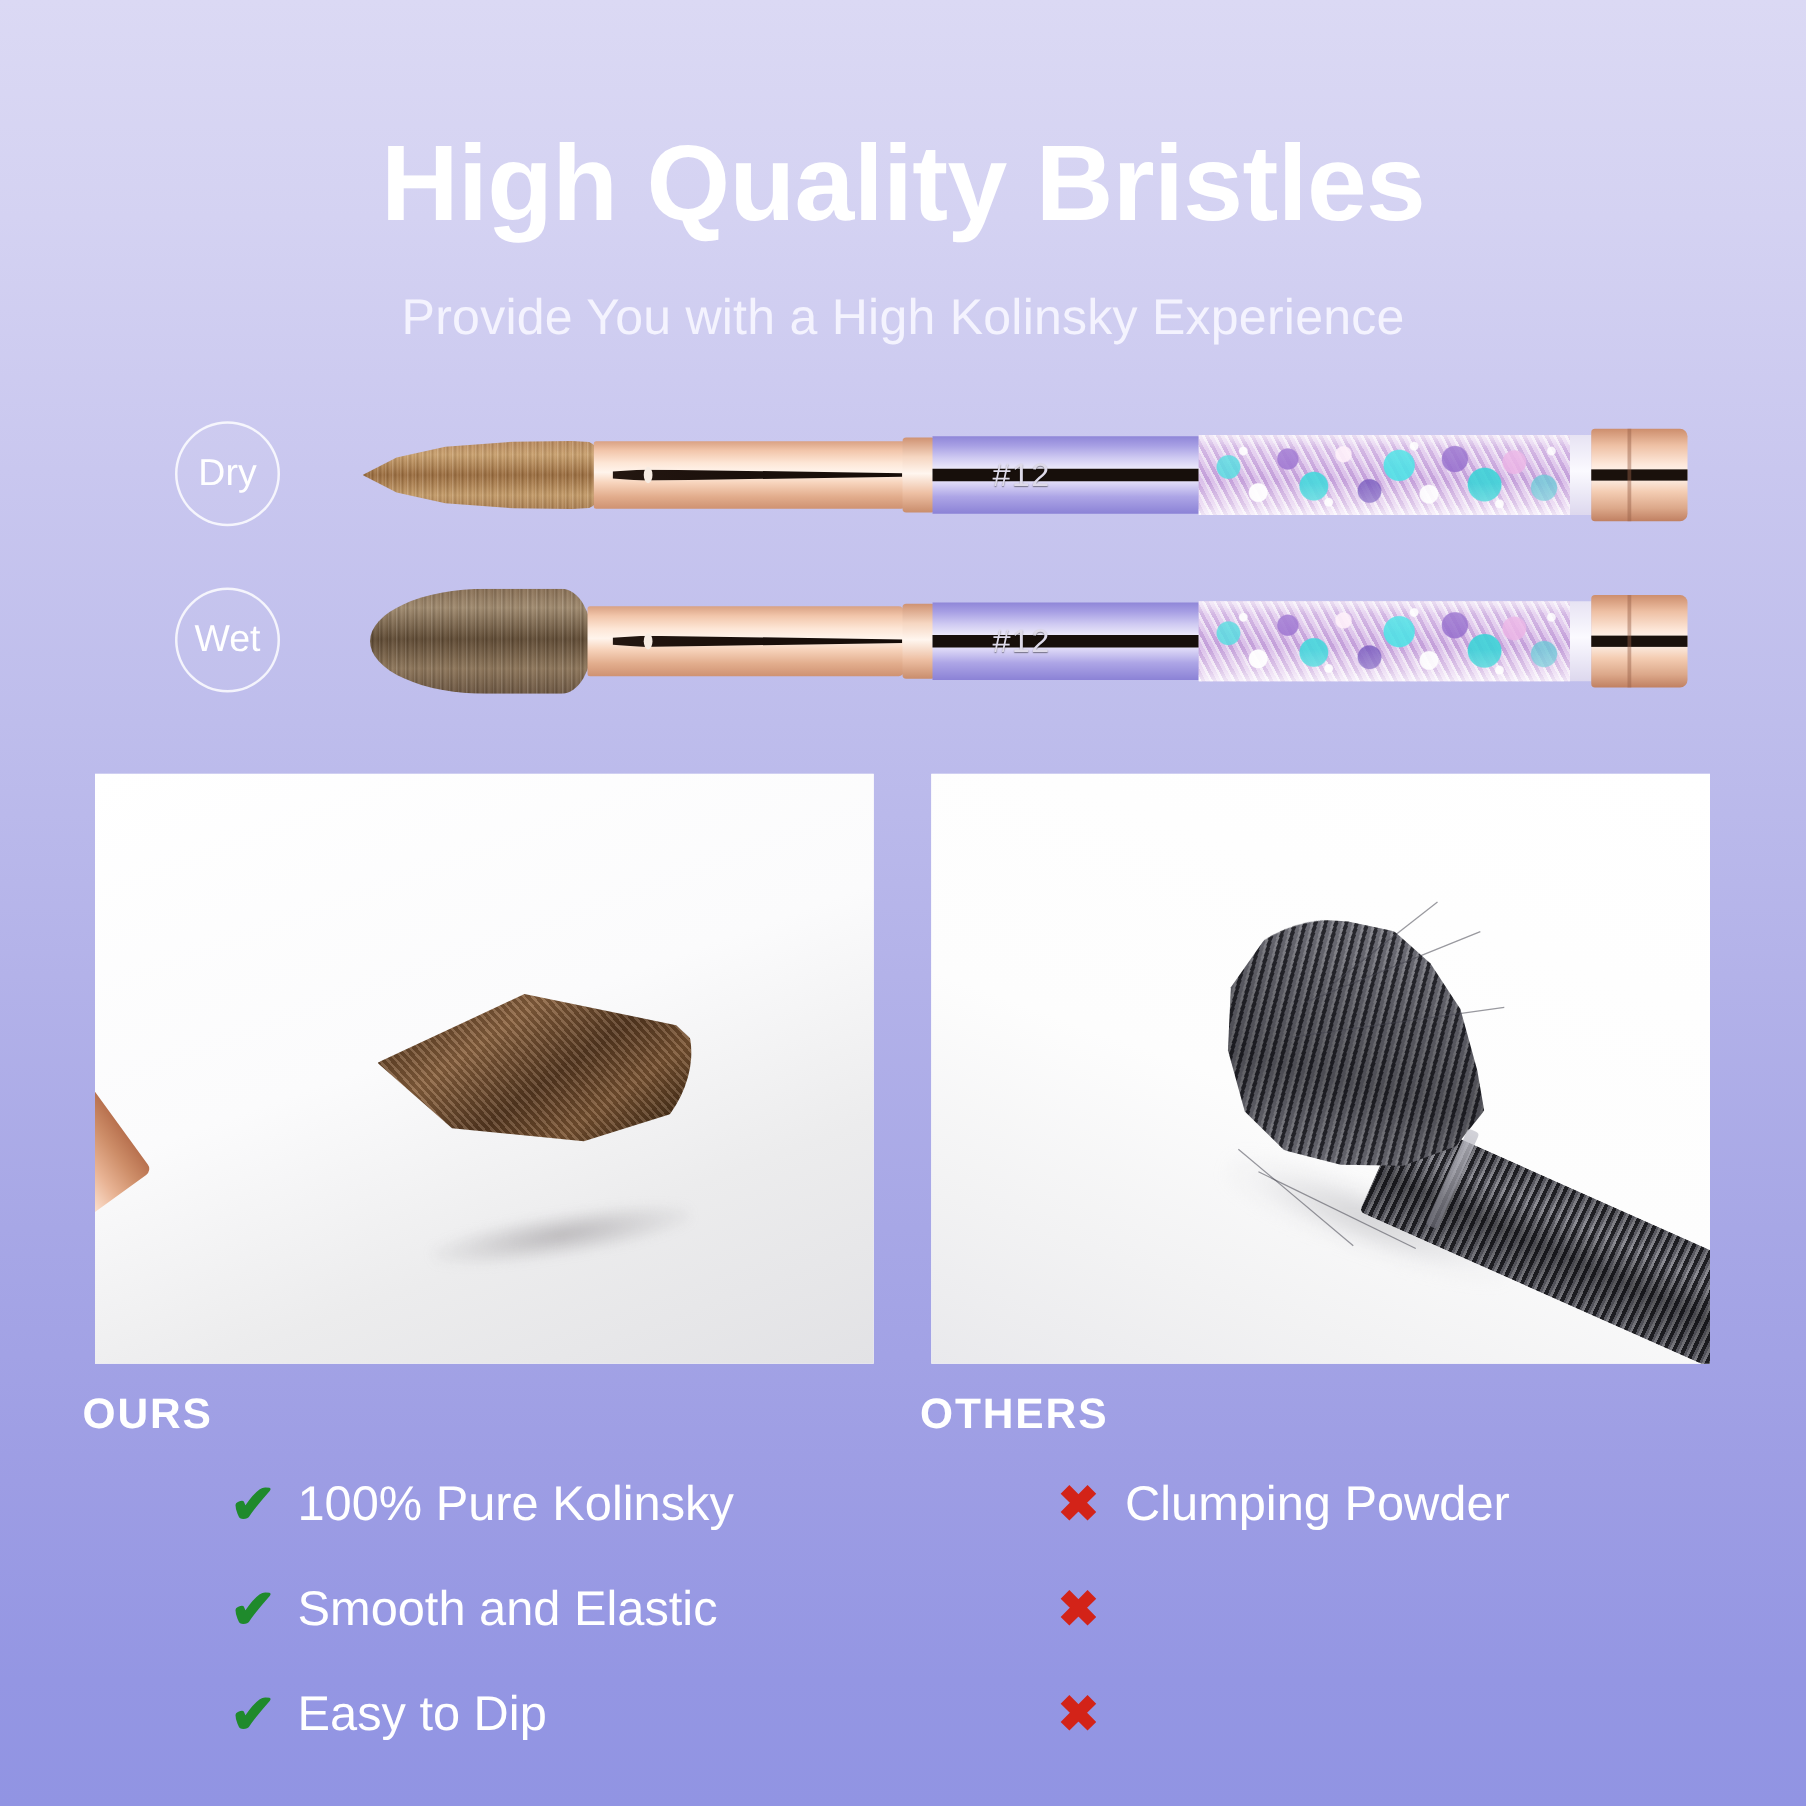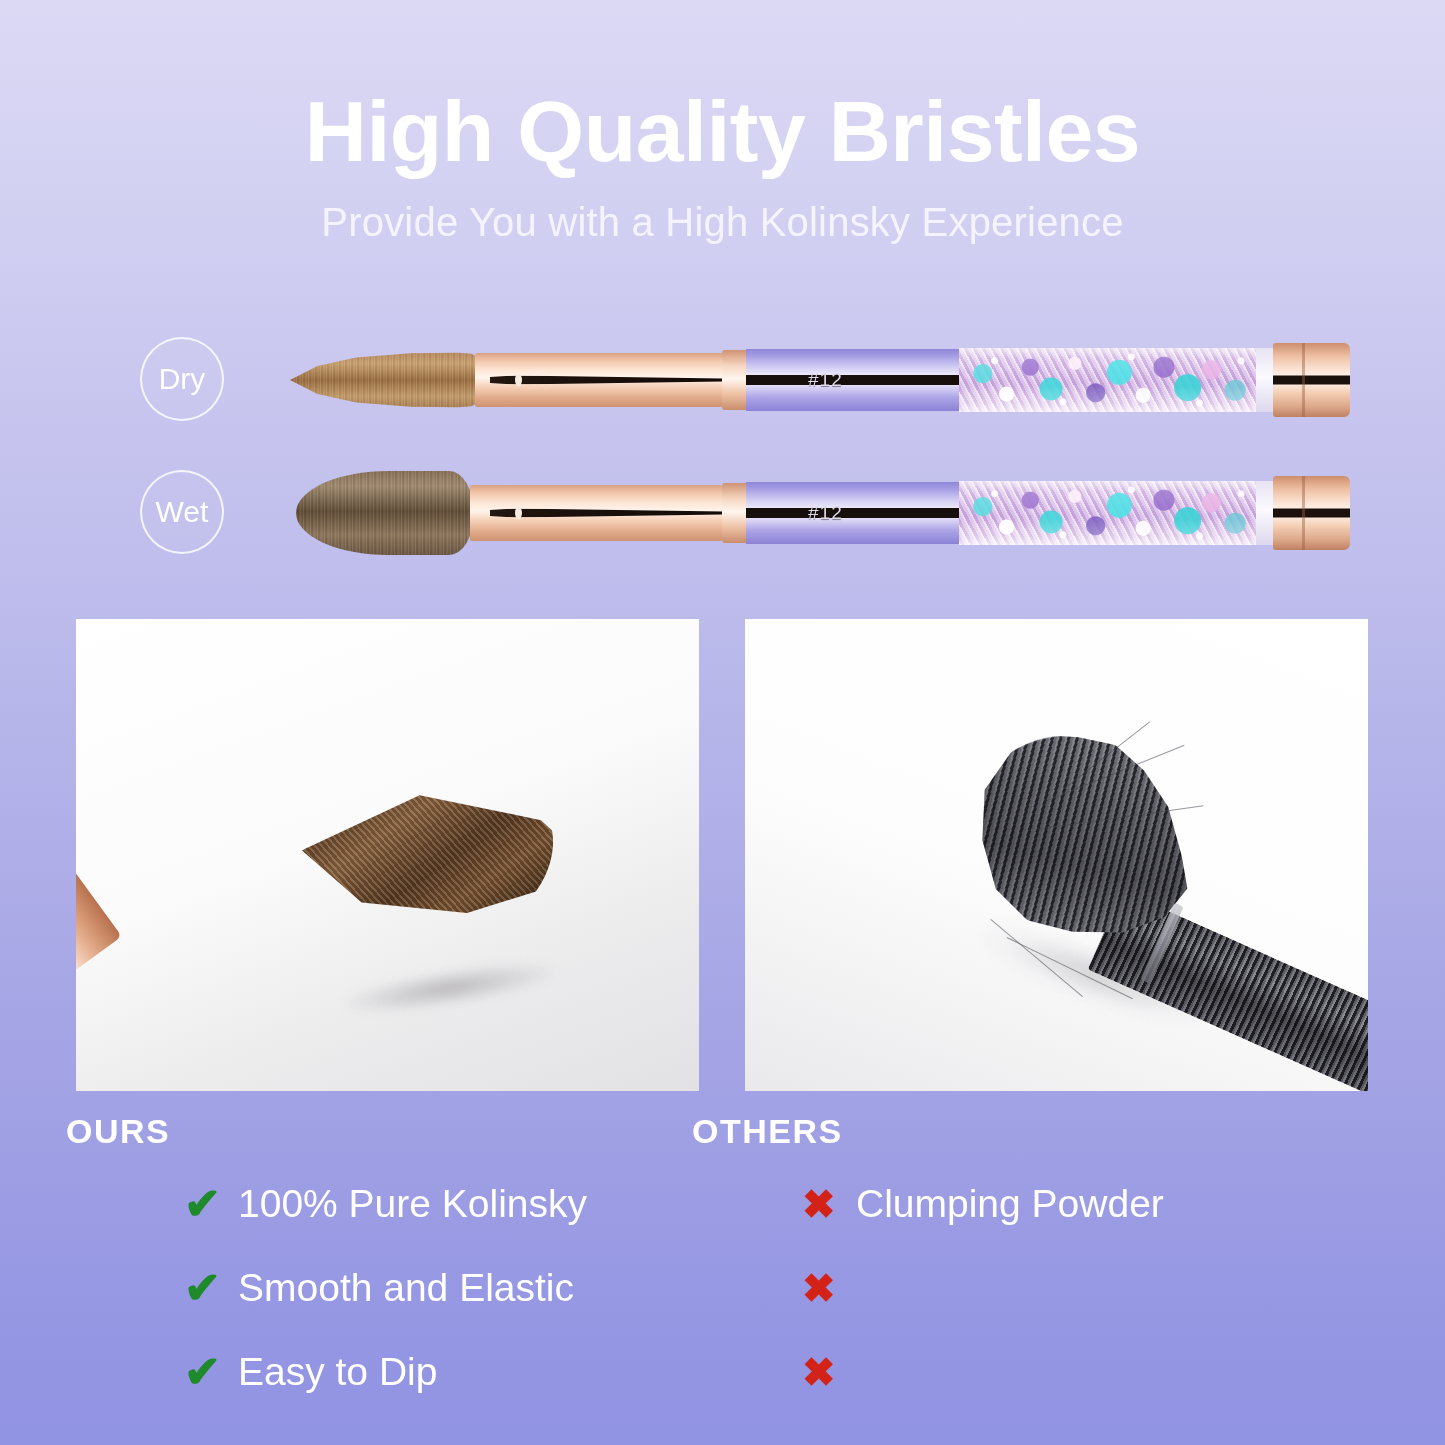--- a/index.html
+++ b/index.html
@@ -32,21 +32,21 @@
 
   
   .header {
     position: absolute;
     top: 0;
     left: 0;
     width: 1445px;
     text-align: center;
   }
   .title {
-    margin: 0;
+    margin: 16px;
     padding-top: 88px;
     font-size: 86px;
     line-height: 1.02;
     font-weight: 700;
     letter-spacing: -0.5px;
     color: #ffffff;
     font-family: "Liberation Sans", sans-serif;
   }
   .subtitle {
     margin: 0;
@@ -211,23 +211,23 @@
     transform: translateY(-50%);
     left: 456px;
     width: 213px;
     height: 10px;
     background: #170f0b;
   }
   .band-number {
     position: absolute;
     top: 50%;
     transform: translateY(-50%);
-    left: 518px;
+    left: 504px;
     color: #dedae9;
-    font-size: 19px;
+    font-size: 26px;
     letter-spacing: 1px;
     z-index: 4;
     text-shadow: 0 1px 1px rgba(0,0,0,0.45);
   }
 
   
   .glitter {
     position: absolute;
     top: 50%;
     transform: translateY(-50%);
@@ -460,21 +460,21 @@
     transform: rotate(20deg);
   }
 
   
   .cmp-col {
     position: absolute;
     top: 1112px;
     width: 640px;
   }
   #cmp-ours { left: 66px; }
-  #cmp-others { left: 692px; }
+  #cmp-others { left: 736px; }
 
   .cmp-heading {
     text-align: left;
     color: #ffffff;
     font-size: 34px;
     font-weight: 700;
     letter-spacing: 1.5px;
     margin: 0 0 22px 0;
   }
   .cmp-list {

